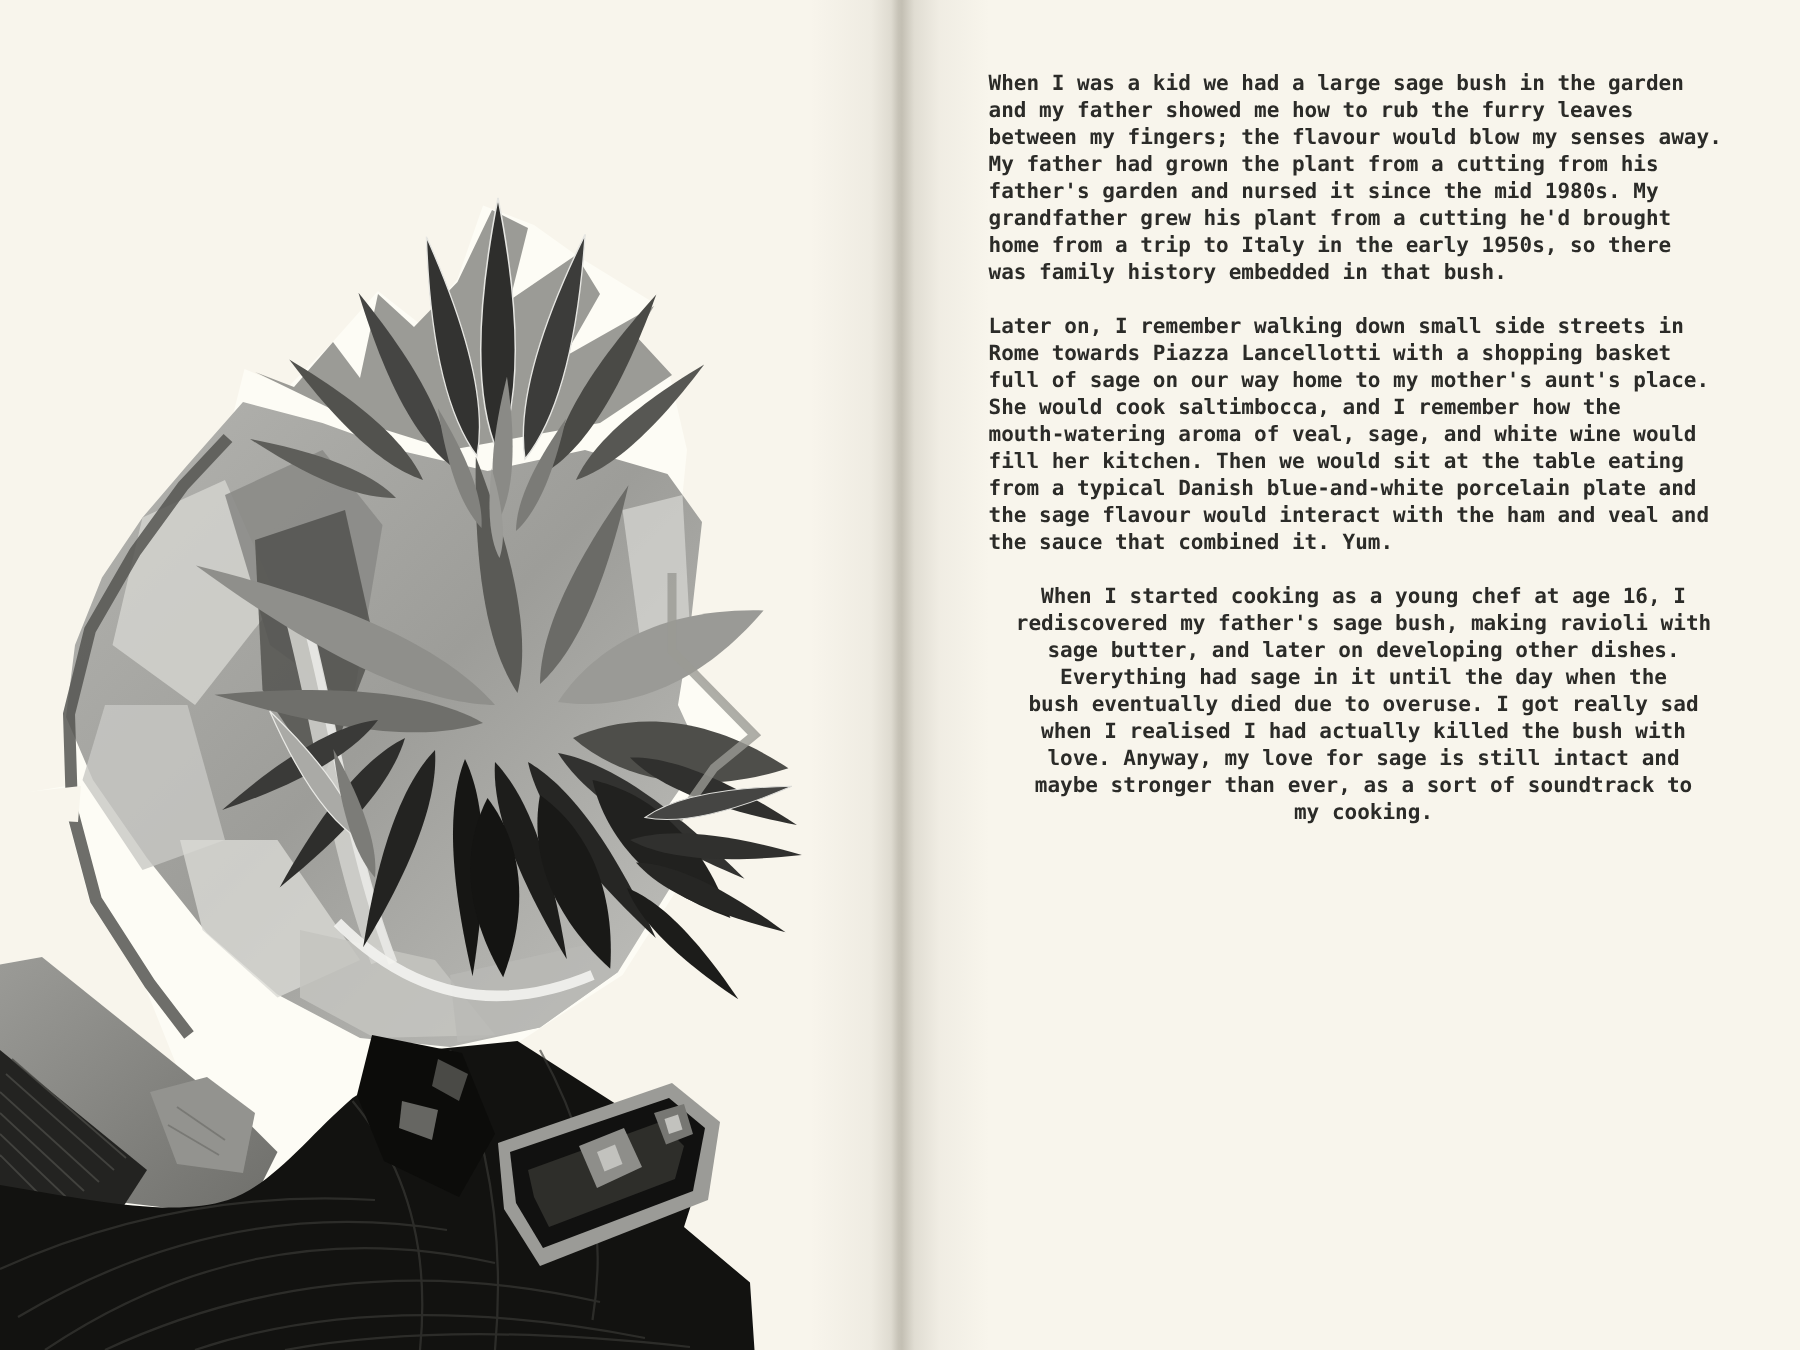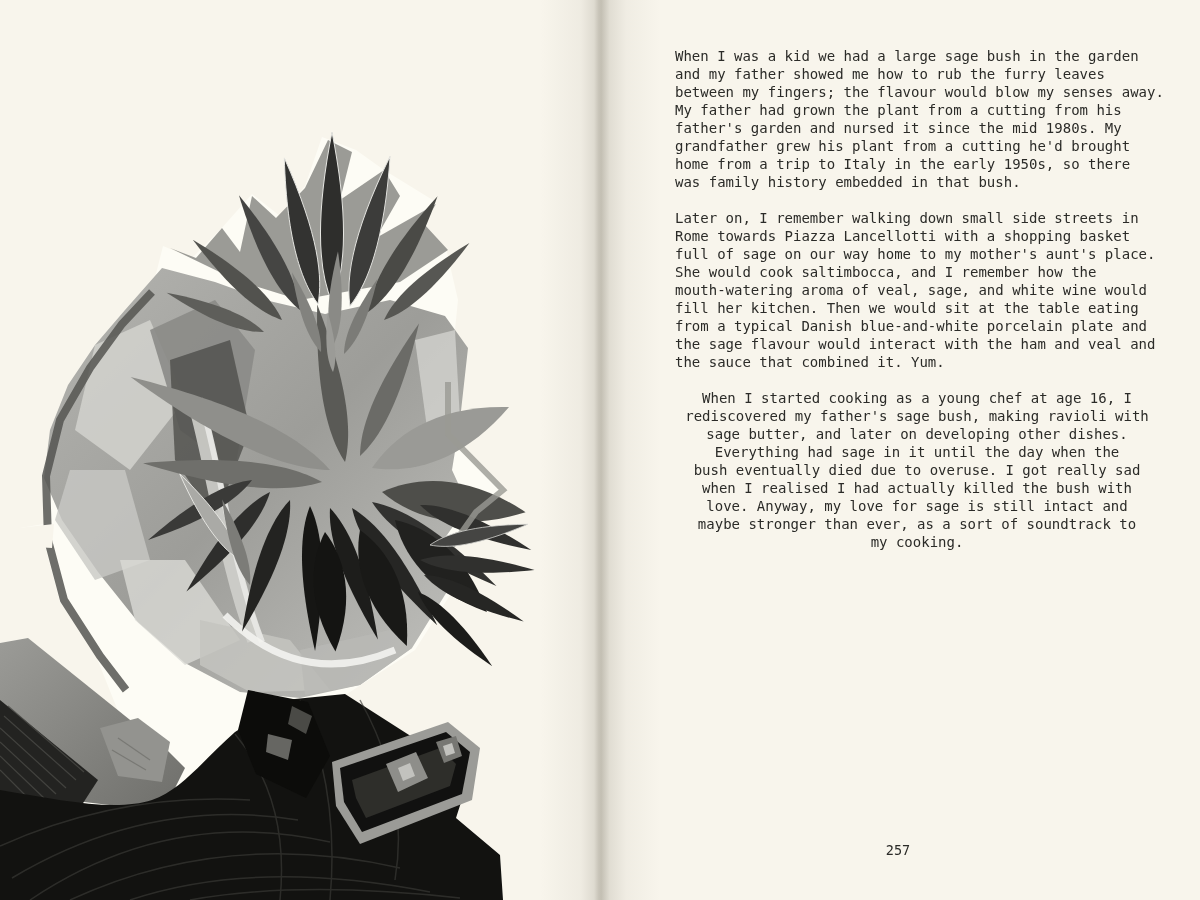--- a/index.html
+++ b/index.html
@@ -24,21 +24,21 @@
       rgba(88,82,64,0.05) 72%,
       rgba(88,82,64,0) 100%);
     pointer-events:none;
   }
   .photo-wrap{position:absolute;left:0;top:0;width:600px;height:900px;}
   .text-col{
     position:absolute;left:59px;top:47px;width:500px;
     color:#2b2b28;
     font-size:14px;line-height:18px;letter-spacing:0px;
   }
-  .para{margin:0 0 18px 16px;white-space:pre;}
+  .para{margin:0 0 18px 0;white-space:pre;font-weight:bold;}
   .para:last-child{margin-bottom:0;text-align:center;}
   .page-number{
     position:absolute;left:0;top:842px;width:596px;
     text-align:center;color:#2b2b28;
     font-size:13.5px;line-height:16px;
   }
 </style>
 </head>
 <body>
 
@@ -213,18 +213,17 @@
       <p class="para">When I started cooking as a young chef at age 16, I
 rediscovered my father's sage bush, making ravioli with
 sage butter, and later on developing other dishes.
 Everything had sage in it until the day when the
 bush eventually died due to overuse. I got really sad
 when I realised I had actually killed the bush with
 love. Anyway, my love for sage is still intact and
 maybe stronger than ever, as a sort of soundtrack to
 my cooking.</p>
     </div>
-    <div class="page-number">257</div>
   </div>
 
   <div class="gutter"></div>
 
 </div>
 
 </body></html>

